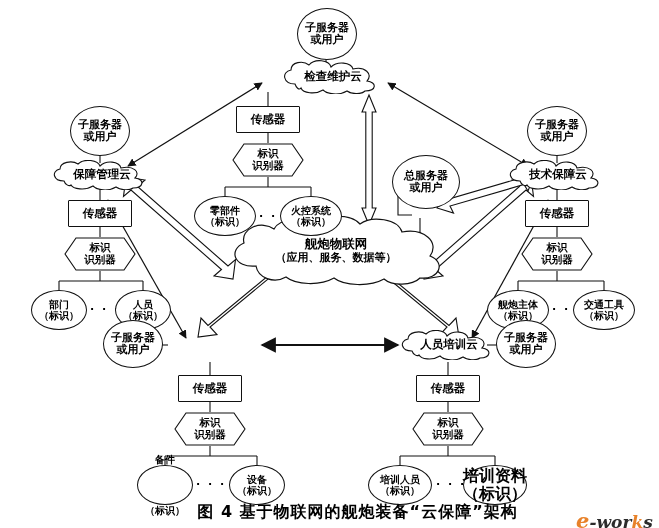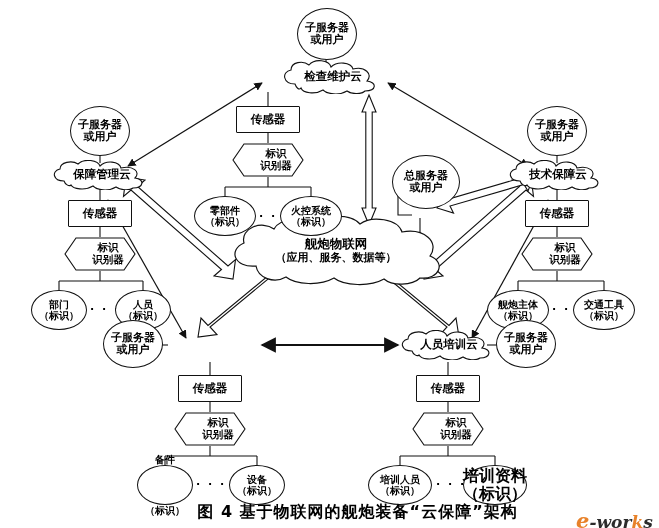--- a/index.html
+++ b/index.html
@@ -48,21 +48,21 @@
     border-radius:1px;
   }
   
   .hexwrap{
     position:absolute;
     z-index:5;
   }
   .hexwrap svg{position:absolute;left:0;top:0;}
   .hexwrap .hextext{
     position:absolute;
-    left:8px;top:0;
+    left:0;top:0;
     width:100%;height:100%;
     display:flex;
     flex-direction:column;
     align-items:center;
     justify-content:center;
     font-weight:bold;
     line-height:1.12;
     text-align:center;
   }
   

